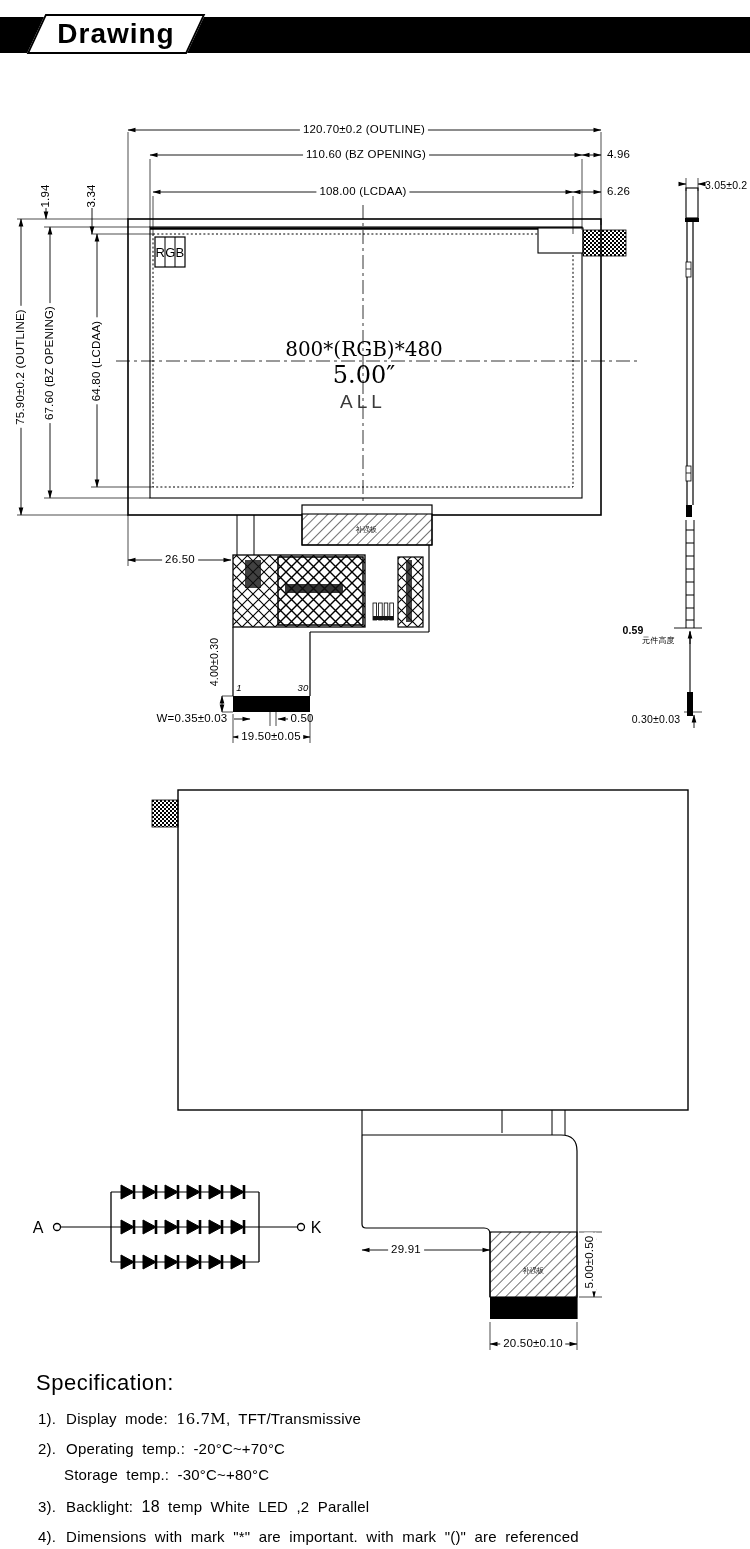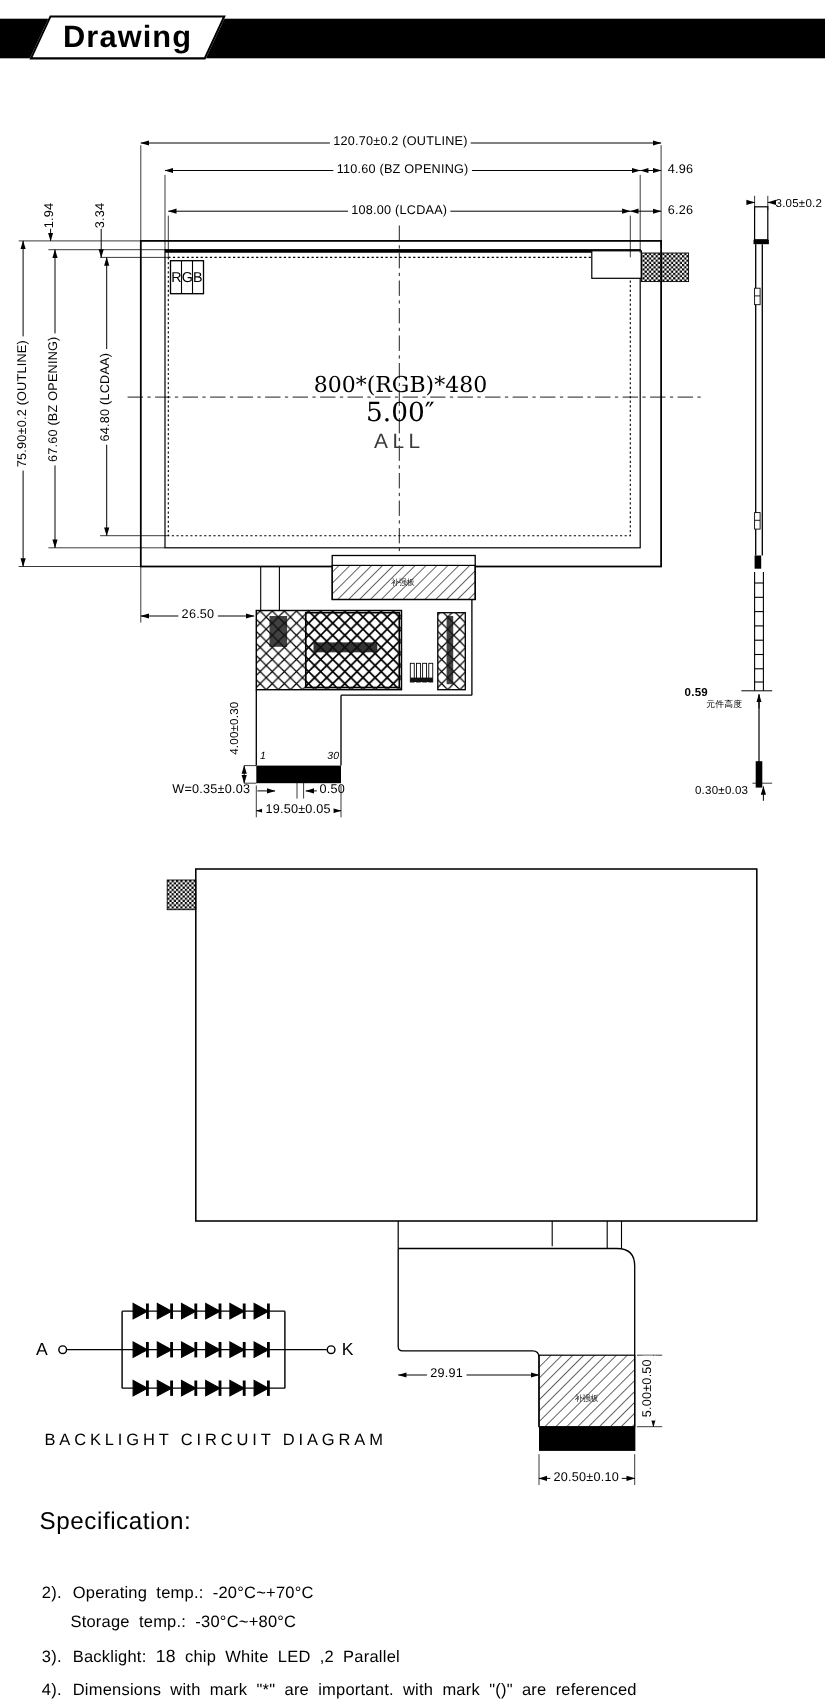--- a/index.html
+++ b/index.html
@@ -302,29 +302,31 @@
   <div class="lbl al" style="left:642px;top:641px;font-size:8px">元件高度</div>
   <div class="lbl sm" style="left:656px;top:719px">0.30±0.03</div>
 
   <div class="lbl bg" style="left:406px;top:1250px">29.91</div>
   <div class="lbl rot bg" style="left:590px;top:1262px">5.00±0.50</div>
   <div class="lbl bg" style="left:533px;top:1344px">20.50±0.10</div>
   <div class="lbl tiny" style="left:533px;top:1271px">补强板</div>
 
   <div class="term" style="left:38px;top:1228px">A</div>
   <div class="term" style="left:316px;top:1228px">K</div>
-  <div class="cap" style="left:196px;top:1309px">BACKLIGHT CIRCUIT DIAGRAM</div>
 
   <div class="spec-title">Specification:</div>
+  <div class="spec-line" style="left:38px;top:1410px">
+    <span class="spec-num">1).</span><span>Display mode:</span>&nbsp;<span class="spec-serif">16.7M</span><span>, TFT/Transmissive</span>
+  </div>
   <div class="spec-line" style="left:38px;top:1440px">
     <span class="spec-num">2).</span><span>Operating temp.: -20°C~+70°C</span>
   </div>
   <div class="spec-line" style="left:64px;top:1466px">
     <span>Storage temp.: -30°C~+80°C</span>
   </div>
   <div class="spec-line" style="left:38px;top:1498px">
-    <span class="spec-num">3).</span><span>Backlight:</span>&nbsp;<span class="spec-bold">18</span>&nbsp;<span>chip White LED ,2 Parallel</span>
+    <span class="spec-num">3).</span><span>Backlight:</span>&nbsp;<span class="spec-bold">18</span>&nbsp;<span>temp White LED ,2 Parallel</span>
   </div>
   <div class="spec-line" style="left:38px;top:1528px">
     <span class="spec-num">4).</span><span>Dimensions with mark "*" are important. with mark "()" are referenced</span>
   </div>
 
 </div>
 
 </body></html>

